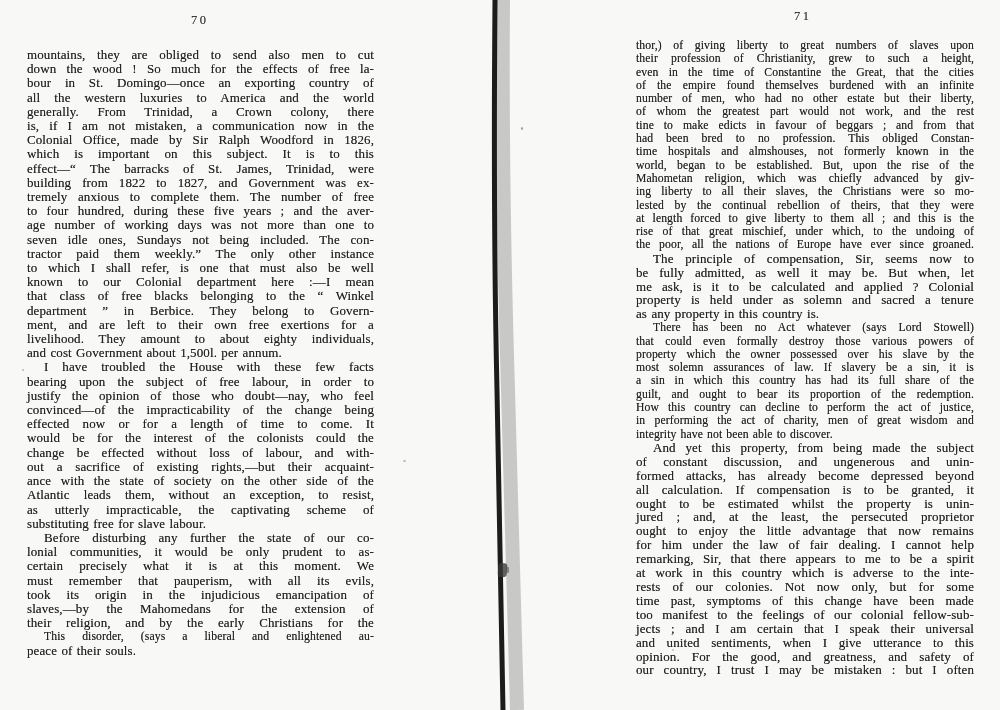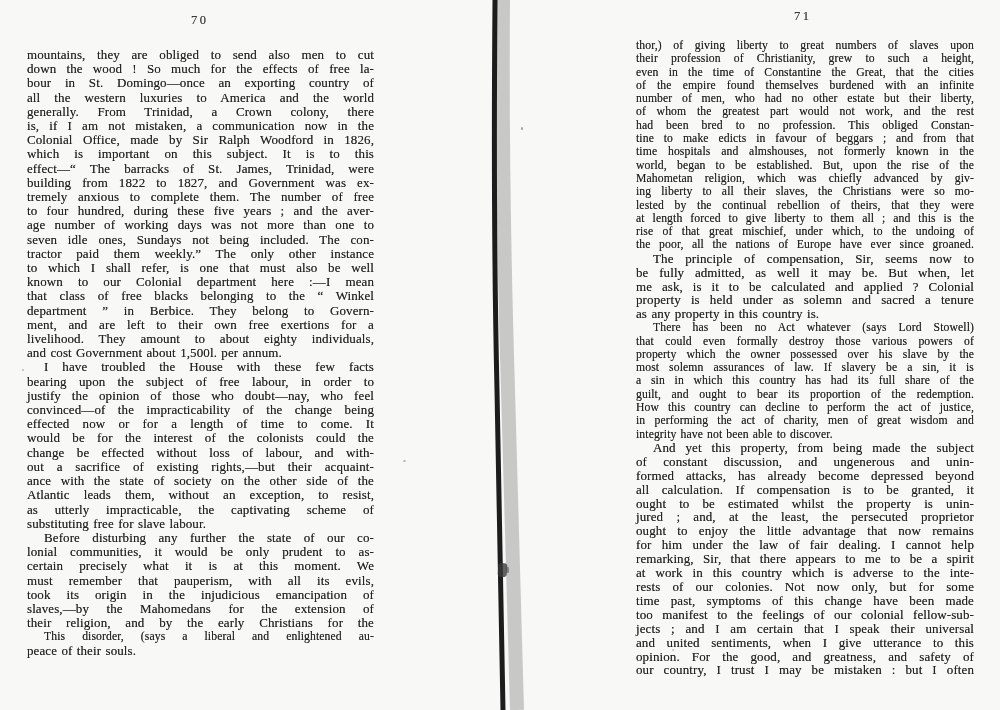--- a/index.html
+++ b/index.html
@@ -94,22 +94,22 @@
 
   <div class="page page-right">
     <div class="pagenum pagenum-right">71</div>
     <div class="textblock text-right">
         <div class="line small">thor,) of giving liberty to great numbers of slaves upon</div>
         <div class="line small">their profession of Christianity, grew to such a height,</div>
         <div class="line small">even in the time of Constantine the Great, that the cities</div>
         <div class="line small">of the empire found themselves burdened with an infinite</div>
         <div class="line small">number of men, who had no other estate but their liberty,</div>
         <div class="line small">of whom the greatest part would not work, and the rest</div>
+        <div class="line small">tine to make edicts in favour of beggars ; and from that</div>
         <div class="line small">had been bred to no profession.  This obliged Constan-</div>
-        <div class="line small">tine to make edicts in favour of beggars ; and from that</div>
         <div class="line small">time hospitals and almshouses, not formerly known in the</div>
         <div class="line small">world, began to be established.  But, upon the rise of the</div>
         <div class="line small">Mahometan religion, which was chiefly advanced by giv-</div>
         <div class="line small">ing liberty to all their slaves, the Christians were so mo-</div>
         <div class="line small">lested by the continual rebellion of theirs, that they were</div>
         <div class="line small">at length forced to give liberty to them all ; and this is the</div>
         <div class="line small">rise of that great mischief, under which, to the undoing of</div>
         <div class="line small">the poor, all the nations of Europe have ever since groaned.</div>
         <div class="line body indent">The principle of compensation, Sir, seems now to</div>
         <div class="line body">be fully admitted, as well it may be.  But when, let</div>

